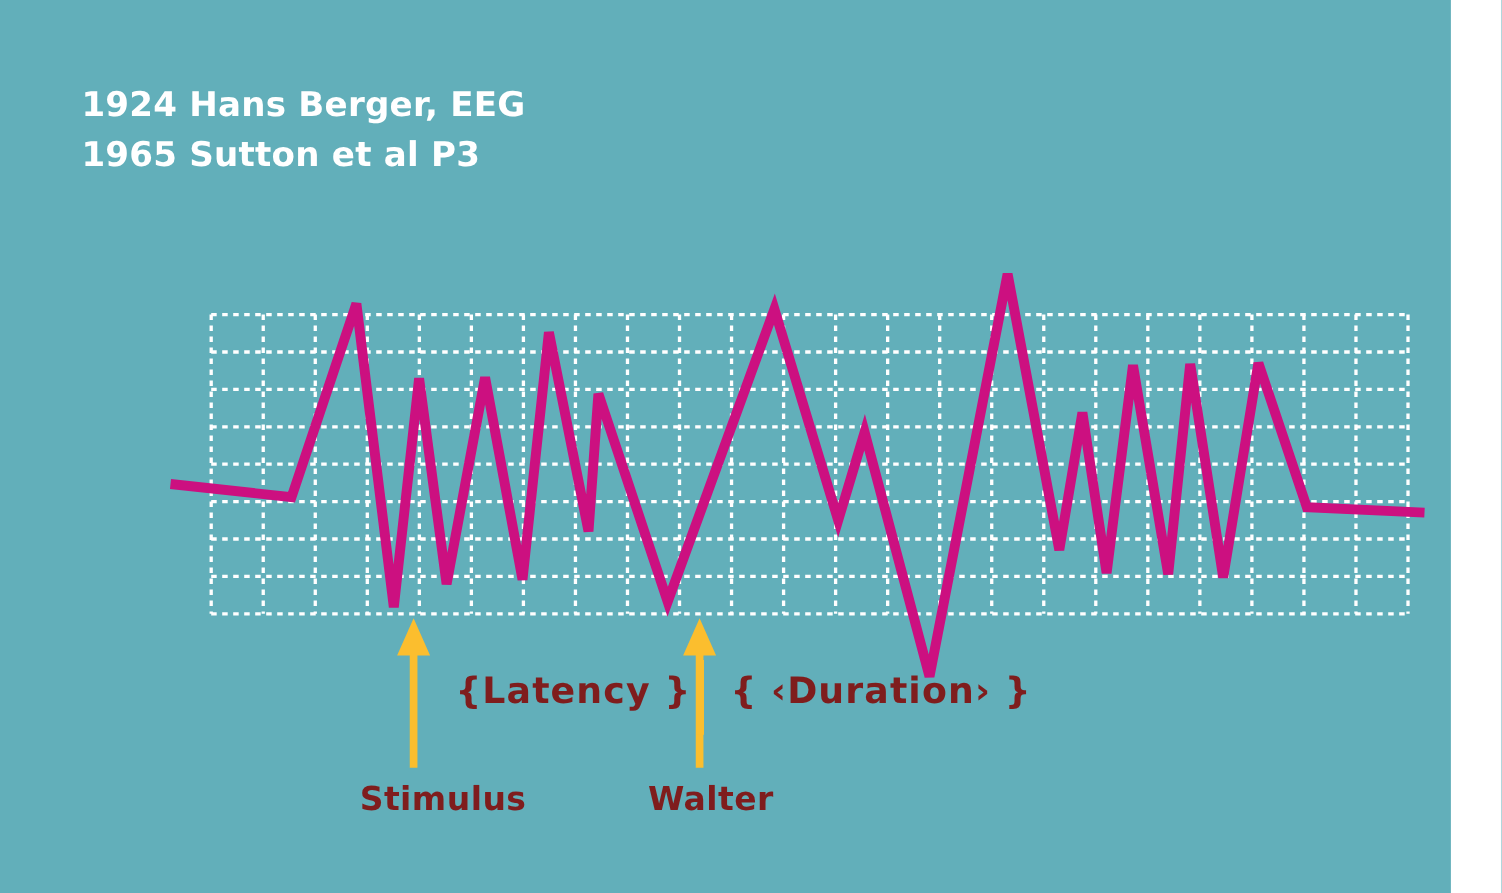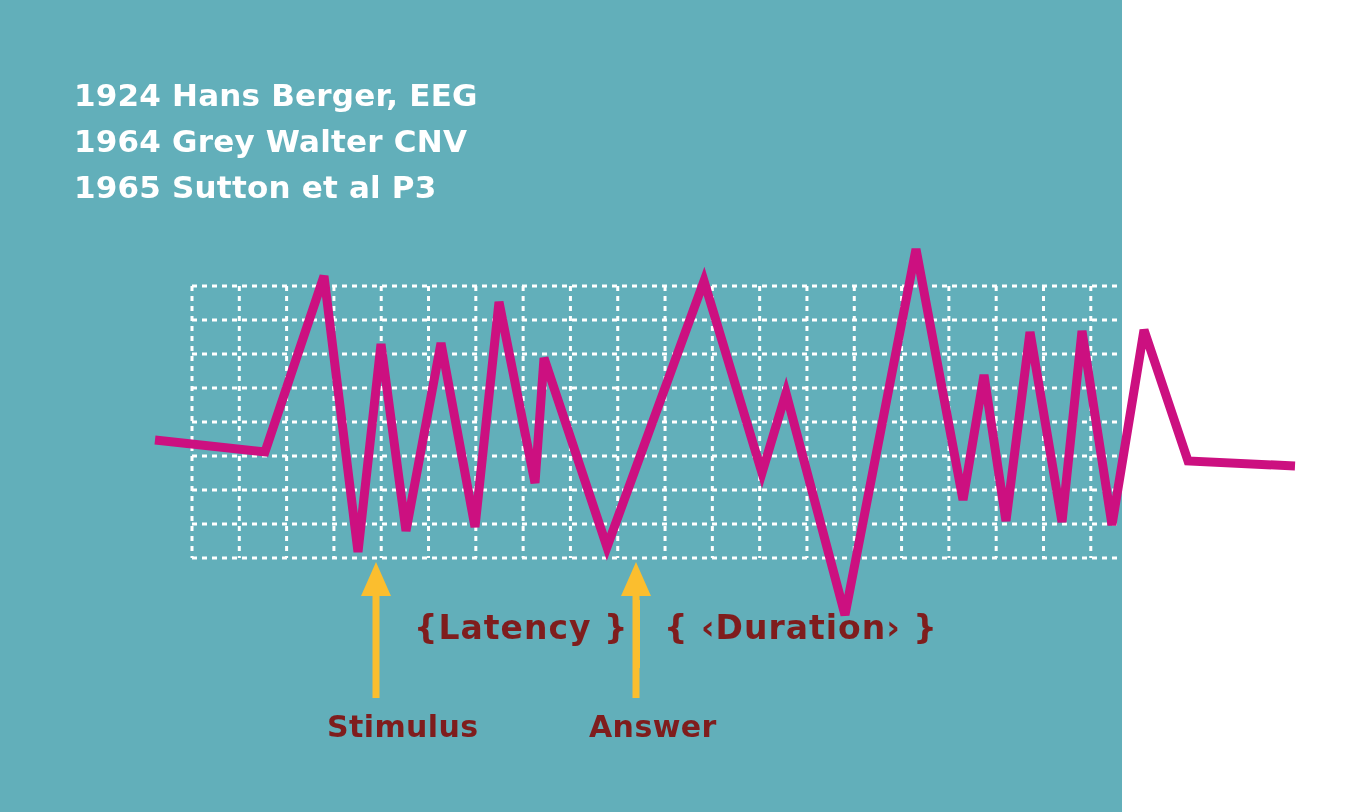--- a/index.html
+++ b/index.html
@@ -7,21 +7,21 @@
     padding: 0;
   }
   body {
     width: 1365px;
     height: 812px;
     overflow: hidden;
     font-family: "DejaVu Sans", sans-serif;
   }
   #slide {
     position: relative;
-    width: 1122px;
+    width: 1319px;
     height: 812px;
     background: #62afba;
   }
 
   
   #history {
     position: absolute;
     left: 74px;
     top: 72px;
     color: #ffffff;
@@ -89,21 +89,20 @@
     letter-spacing: 0.4px;
   }
 </style>
 </head>
 <body>
 
 <div id="slide">
 
   <div id="history">
     <span class="line">1924 Hans Berger, EEG</span>
-    <span class="line">1964 Grey Walter CNV</span>
     <span class="line">1965 Sutton et al P3</span>
   </div>
 
 
   <svg id="plot" viewBox="0 0 1365 812" width="1365" height="812" xmlns="http://www.w3.org/2000/svg">
     <g id="grid-group">
         <line x1="192" y1="286" x2="192" y2="558" stroke="#ffffff" stroke-width="3" stroke-dasharray="5 5"></line>
         <line x1="239.30434782608694" y1="286" x2="239.30434782608694" y2="558" stroke="#ffffff" stroke-width="3" stroke-dasharray="5 5"></line>
         <line x1="286.6086956521739" y1="286" x2="286.6086956521739" y2="558" stroke="#ffffff" stroke-width="3" stroke-dasharray="5 5"></line>
         <line x1="333.9130434782609" y1="286" x2="333.9130434782609" y2="558" stroke="#ffffff" stroke-width="3" stroke-dasharray="5 5"></line>
@@ -141,15 +140,15 @@
     <g id="arrow-group">
         <path d="M 376 562 L 391 596 L 379.5 596 L 379.5 698 L 372.5 698 L 372.5 596 L 361 596 Z" fill="#fbbe2e"></path>
         <path d="M 636 562 L 651 596 L 639.5 596 L 639.5 698 L 632.5 698 L 632.5 596 L 621 596 Z" fill="#fbbe2e"></path>
       </g>
     <rect id="divider-bar" x="633" y="600" width="7" height="68" fill="#fbbe2e"></rect>
   </svg>
 
   <div class="annot" id="latency-label">{Latency  }</div>
   <div class="annot" id="stimulus-label">Stimulus</div>
   <div class="annot" id="duration-label">{  ‹Duration›  }</div>
-  <div class="annot" id="answer-label">Answer</div>
+  <div class="annot" id="answer-label">Walter</div>
 
 </div>
 
 </body></html>

